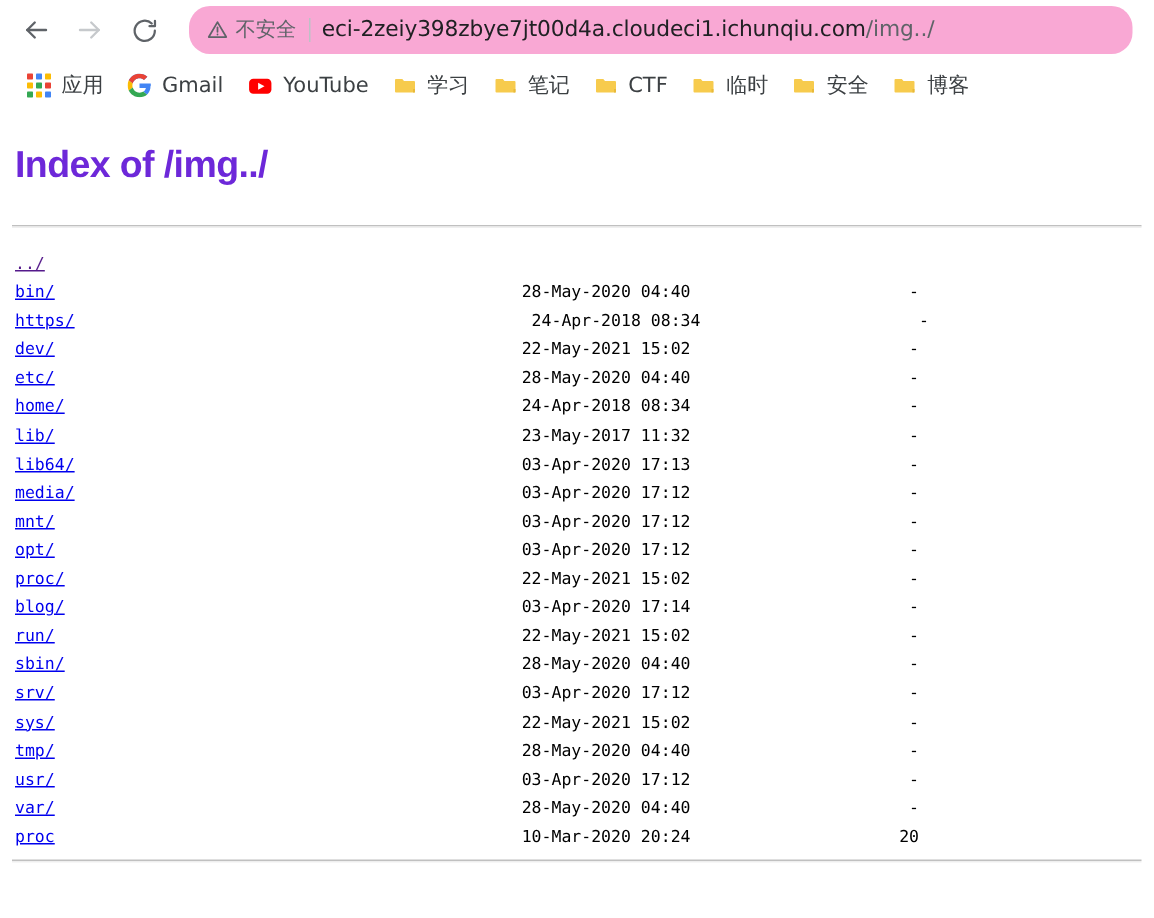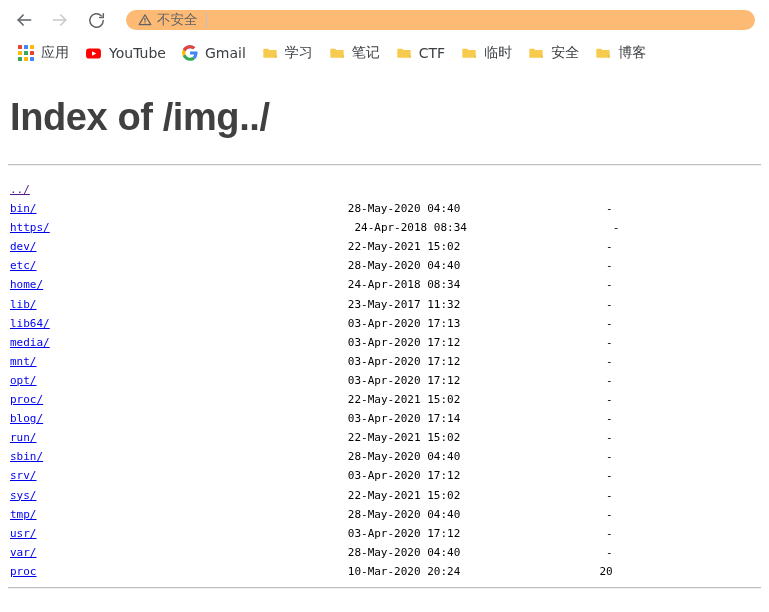--- a/index.html
+++ b/index.html
@@ -26,22 +26,22 @@
     width: 32px; height: 32px;
     display: flex; align-items: center; justify-content: center;
     border-radius: 50%;
     flex: 0 0 auto;
     margin-right: 4px;
   }
   .nav-btn svg { display: block; }
 
   .omnibox {
     flex: 1 1 auto;
-    height: 20px;
-    background: #fdba74;
+    height: 32px;
+    background: #f9a8d4;
     border-radius: 14px;
     display: flex;
     align-items: center;
     padding: 0 12px;
     margin-left: 10px;
     margin-right: 6px;
     overflow: hidden;
   }
   .warn-icon { flex: 0 0 auto; margin-right: 5px; display:flex; align-items:center;}
   .security-text {
@@ -63,20 +63,21 @@
     white-space: nowrap;
     font-family: "DejaVu Sans", sans-serif;
     letter-spacing: -0.1px;
   }
   .url-text .url-path { color: #5f6368; }
 
   
   .bookmarks-bar {
     height: 34px;
     display: flex;
+    align-items: center;
     padding: 0 10px;
     gap: 0px;
   }
   .bookmark {
     display: flex;
     align-items: center;
     height: 26px;
     padding: 0 8px;
     border-radius: 4px;
     flex: 0 0 auto;
@@ -103,23 +104,23 @@
   
   .page {
     padding: 0 8px;
     background: #fff;
     position: relative;
     height: 536px;
   }
   h1.index-title {
     font-family: "Liberation Sans", sans-serif;
     font-weight: bold;
-    font-size: 38px;
+    font-size: 25px;
     margin: 22px 0 0 2px;
-    color: #404040;
+    color: #6d28d9;
     letter-spacing: -0.4px;
   }
   hr.rule {
     border: none;
     border-top: 1px solid #c0c0c0;
     border-bottom: 1px solid #efefef;
     margin: 25px 0 0 0;
     height: 0;
   }
   pre.listing {
@@ -184,20 +185,21 @@
     <div class="omnibox">
       <span class="warn-icon">
         <svg width="14" height="14" viewBox="0 0 24 24" fill="none" stroke="#5f6368" stroke-width="2" stroke-linecap="round" stroke-linejoin="round">
           <path d="M12 3 L22 20 L2 20 Z"></path>
           <line x1="12" y1="9" x2="12" y2="14"></line>
           <line x1="12" y1="17" x2="12" y2="17.2"></line>
         </svg>
       </span>
       <span class="security-text">不安全</span>
       <span class="omni-sep"></span>
+      <span class="url-text"><span>eci-2zeiy398zbye7jt00d4a.cloudeci1.ichunqiu.com</span><span class="url-path">/img../</span></span>
     </div>
 
   </div>
 
   <div class="bookmarks-bar">
 
     <div class="bookmark">
       <span class="bm-icon">
         <span class="apps-grid">
           <i style="background:#ea4335"></i>
@@ -209,39 +211,39 @@
           <i style="background:#34a853"></i>
             <i style="background:#fbbc05"></i>
             <i style="background:#4285f4"></i>
         </span>
       </span>
       <span class="bm-label">应用</span>
     </div>
 
     <div class="bookmark">
       <span class="bm-icon">
-        <svg width="17" height="17" viewBox="0 0 24 24">
-          <rect x="1.5" y="5" width="21" height="14" rx="4" ry="4" fill="#FF0000"></rect>
-          <polygon points="10,8.8 16,12 10,15.2" fill="#ffffff"></polygon>
-        </svg>
-      </span>
-      <span class="bm-label">YouTube</span>
-    </div>
-
-    <div class="bookmark">
-      <span class="bm-icon">
         <svg width="16" height="16" viewBox="0 0 48 48">
           <path fill="#4285F4" d="M24 9.5c3.5 0 6.6 1.2 9 3.6l6.7-6.7C35.6 2.6 30.2.5 24 .5 14.6.5 6.5 5.9 2.6 13.7l7.8 6.1C12.3 14 17.6 9.5 24 9.5z" transform="translate(0,0)"></path>
           <path fill="#EA4335" d="M24 9.5c3.5 0 6.6 1.2 9 3.6l6.7-6.7C35.6 2.6 30.2.5 24 .5 14.6.5 6.5 5.9 2.6 13.7l7.8 6.1C12.3 14 17.6 9.5 24 9.5z"></path>
           <path fill="#FBBC05" d="M10.4 28.2a14.4 14.4 0 0 1 0-8.4l-7.8-6.1a23.9 23.9 0 0 0 0 20.6l7.8-6.1z"></path>
           <path fill="#34A853" d="M24 47.5c6.2 0 11.5-2 15.3-5.6l-7.4-5.8c-2.1 1.4-4.8 2.2-7.9 2.2-6.4 0-11.7-4.4-13.6-10.3l-7.8 6.1C6.5 42.1 14.6 47.5 24 47.5z"></path>
           <path fill="#4285F4" d="M46.8 24.5c0-1.6-.1-3.2-.4-4.7H24v9h12.8c-.6 3-2.3 5.5-4.9 7.2l7.4 5.8c4.3-4 6.8-9.9 6.8-17.3z"></path>
         </svg>
       </span>
       <span class="bm-label">Gmail</span>
+    </div>
+
+    <div class="bookmark">
+      <span class="bm-icon">
+        <svg width="17" height="17" viewBox="0 0 24 24">
+          <rect x="1.5" y="5" width="21" height="14" rx="4" ry="4" fill="#FF0000"></rect>
+          <polygon points="10,8.8 16,12 10,15.2" fill="#ffffff"></polygon>
+        </svg>
+      </span>
+      <span class="bm-label">YouTube</span>
     </div>
 
     <div class="bookmark">
       <span class="bm-icon">
         <svg width="16" height="16" viewBox="0 0 24 24">
           <path d="M3 5.5h6.3l1.7 2.1H21a1 1 0 0 1 1 1v9.4a1 1 0 0 1-1 1H3a1 1 0 0 1-1-1V6.5a1 1 0 0 1 1-1z" fill="#f7cb4d"></path>
           <path d="M20 15.5h2v3.5h-2z" fill="#e8b93a"></path>
         </svg>
       </span>
       <span class="bm-label">学习</span>

